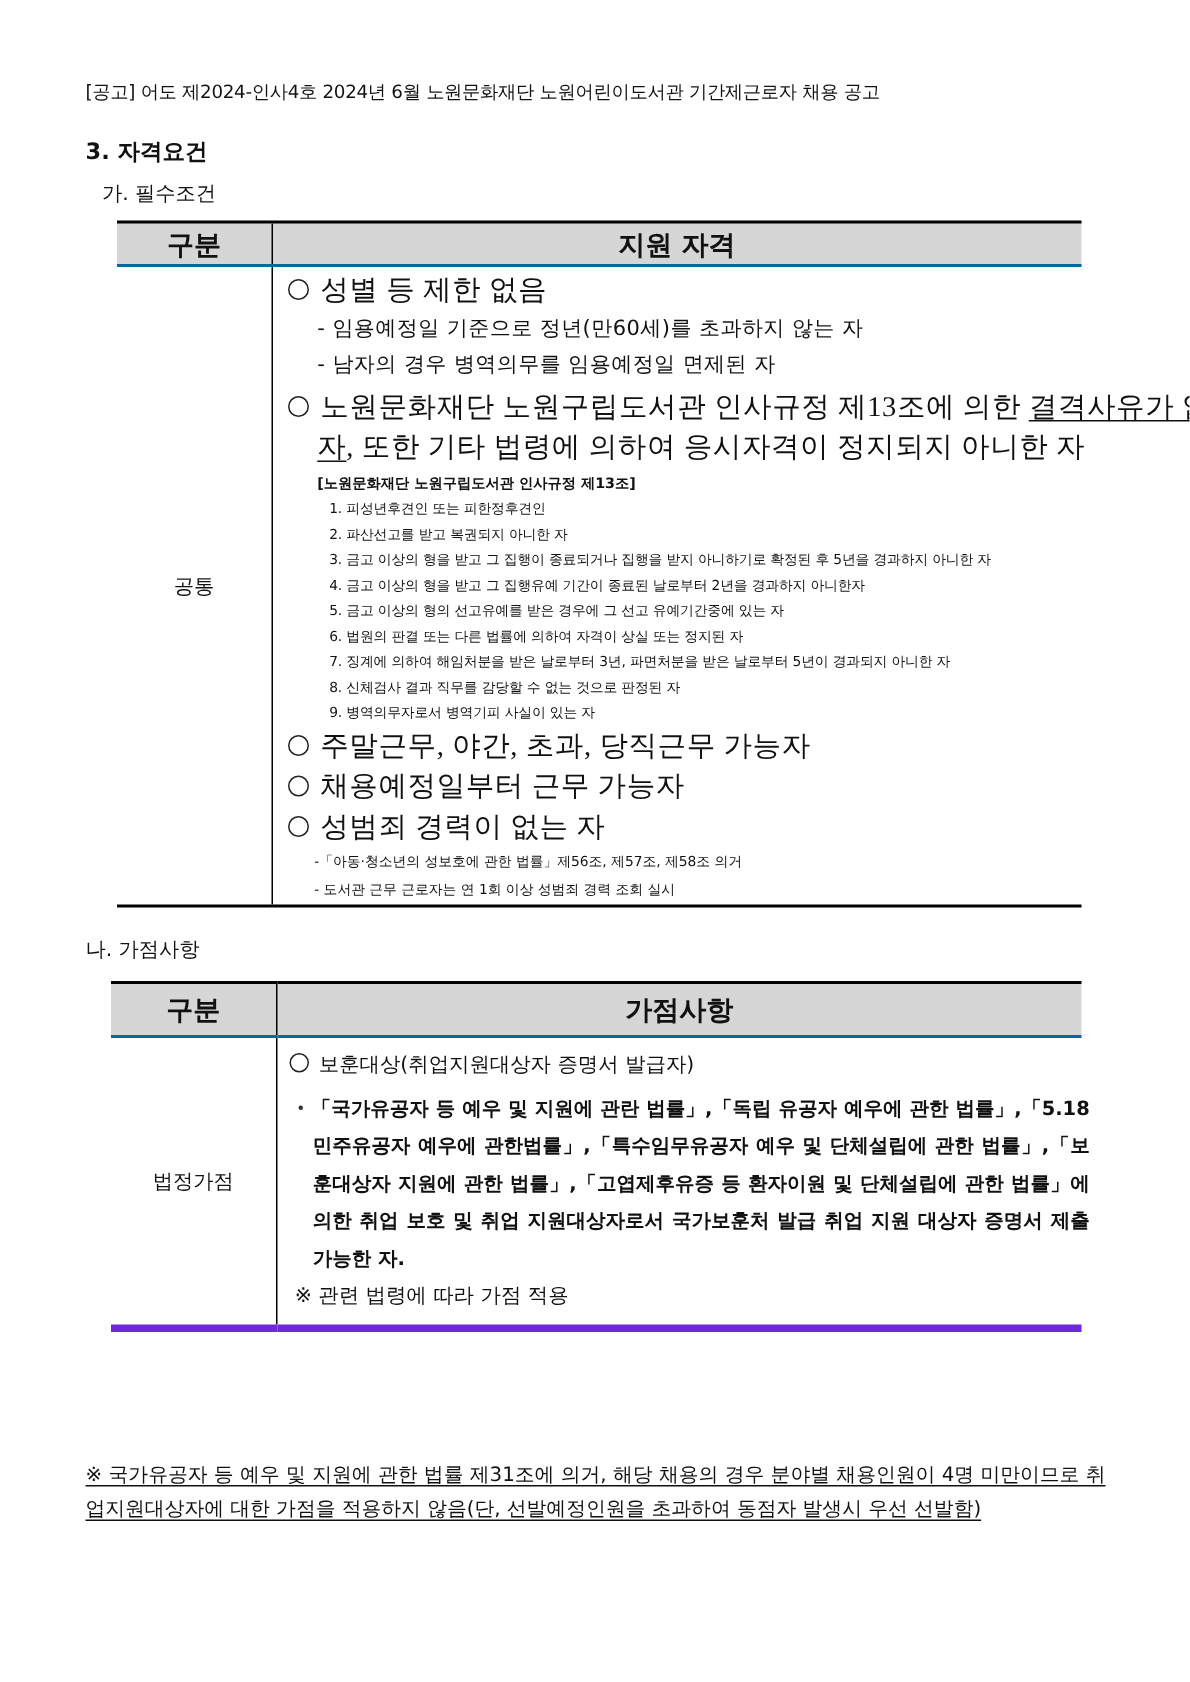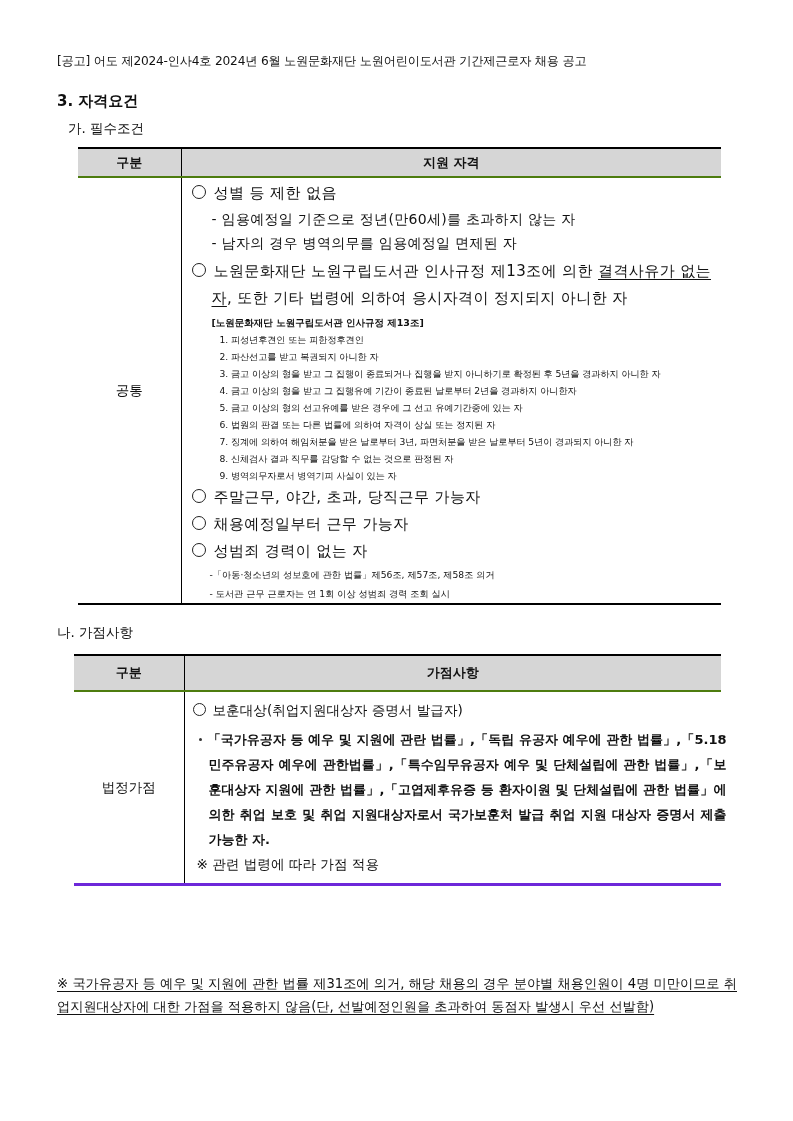--- a/index.html
+++ b/index.html
@@ -5,33 +5,33 @@
   html, body { margin: 0; padding: 0; background: #ffffff; }
   body { width: 793px; height: 1121px; position: relative; overflow: hidden;
          font-family: "DejaVu Sans", "Liberation Sans", sans-serif; color: #111; }
   .abs { position: absolute; }
   .header-line { left: 57px; top: 53px; font-size: 12.2px; letter-spacing: -0.2px; white-space: nowrap; text-align: right; }
   .section-title { left: 57px; top: 92px; font-size: 15px; font-weight: bold; white-space: nowrap; }
   .sub-title { left: 68px; top: 120px; font-size: 13.5px; white-space: nowrap; }
   .sub-title2 { left: 57px; top: 624px; font-size: 13.5px; white-space: nowrap; }
 
   table { border-collapse: collapse; position: absolute; table-layout: fixed; }
-  th { background: #d6d6d6; font-weight: bold; font-size: 13px; height: 27px; padding: 0;
-       border-top: 2px solid #000; border-bottom: 2px solid #4d7c0f; margin-left: 48px; }
+  th { background: #d6d6d6; font-weight: bold; font-size: 18px; height: 27px; padding: 0;
+       border-top: 2px solid #000; border-bottom: 2px solid #0369a1; margin-left: 48px; }
   td { vertical-align: top; padding: 0; }
   .col-div { border-right: 1px solid #000; }
   .cat { text-align: center; vertical-align: middle; font-size: 13.5px; }
 
   #t1 { left: 78px; top: 147px; width: 643px; }
   #t1 .bottom { border-bottom: 2px solid #000; }
   #t2 { left: 74px; top: 654px; width: 647px; }
-  #t2 .sep { border-bottom: 3px solid #6d28d9; }
+  #t2 .sep { border-bottom: 5px solid #6d28d9; }
   #t2 .bottom { border-bottom: 2px solid #000; }
 
-  .c-line { font-size: 15px; line-height: 27px; white-space: nowrap; letter-spacing: 0.4px; }
+  .c-line { font-size: 19px; line-height: 27px; white-space: nowrap; letter-spacing: 0.4px; font-family: Liberation Serif, serif; }
   .c-line .circ { display: inline-block; width: 12px; height: 12px; border: 1.2px solid #222; border-radius: 50%;
                   margin-right: 8px; vertical-align: -1px; }
   .dash-line { font-size: 14px; line-height: 24px; padding-left: 20px; white-space: nowrap; letter-spacing: 0.3px; }
   .under { text-decoration: underline; text-underline-offset: 3px; }
   .indent-cont { padding-left: 20px; }
   .small-head { font-size: 9.5px; font-weight: bold; padding-left: 20px; line-height: 17px; margin-top: 2px; white-space: nowrap; }
   .small-item { font-size: 9.2px; line-height: 17px; padding-left: 28px; white-space: nowrap; letter-spacing: -0.1px; }
   .small-note { font-size: 9.2px; line-height: 20px; padding-left: 18px; white-space: nowrap; }
 
   .t2-line { font-size: 13.6px; line-height: 25px; white-space: nowrap; }

